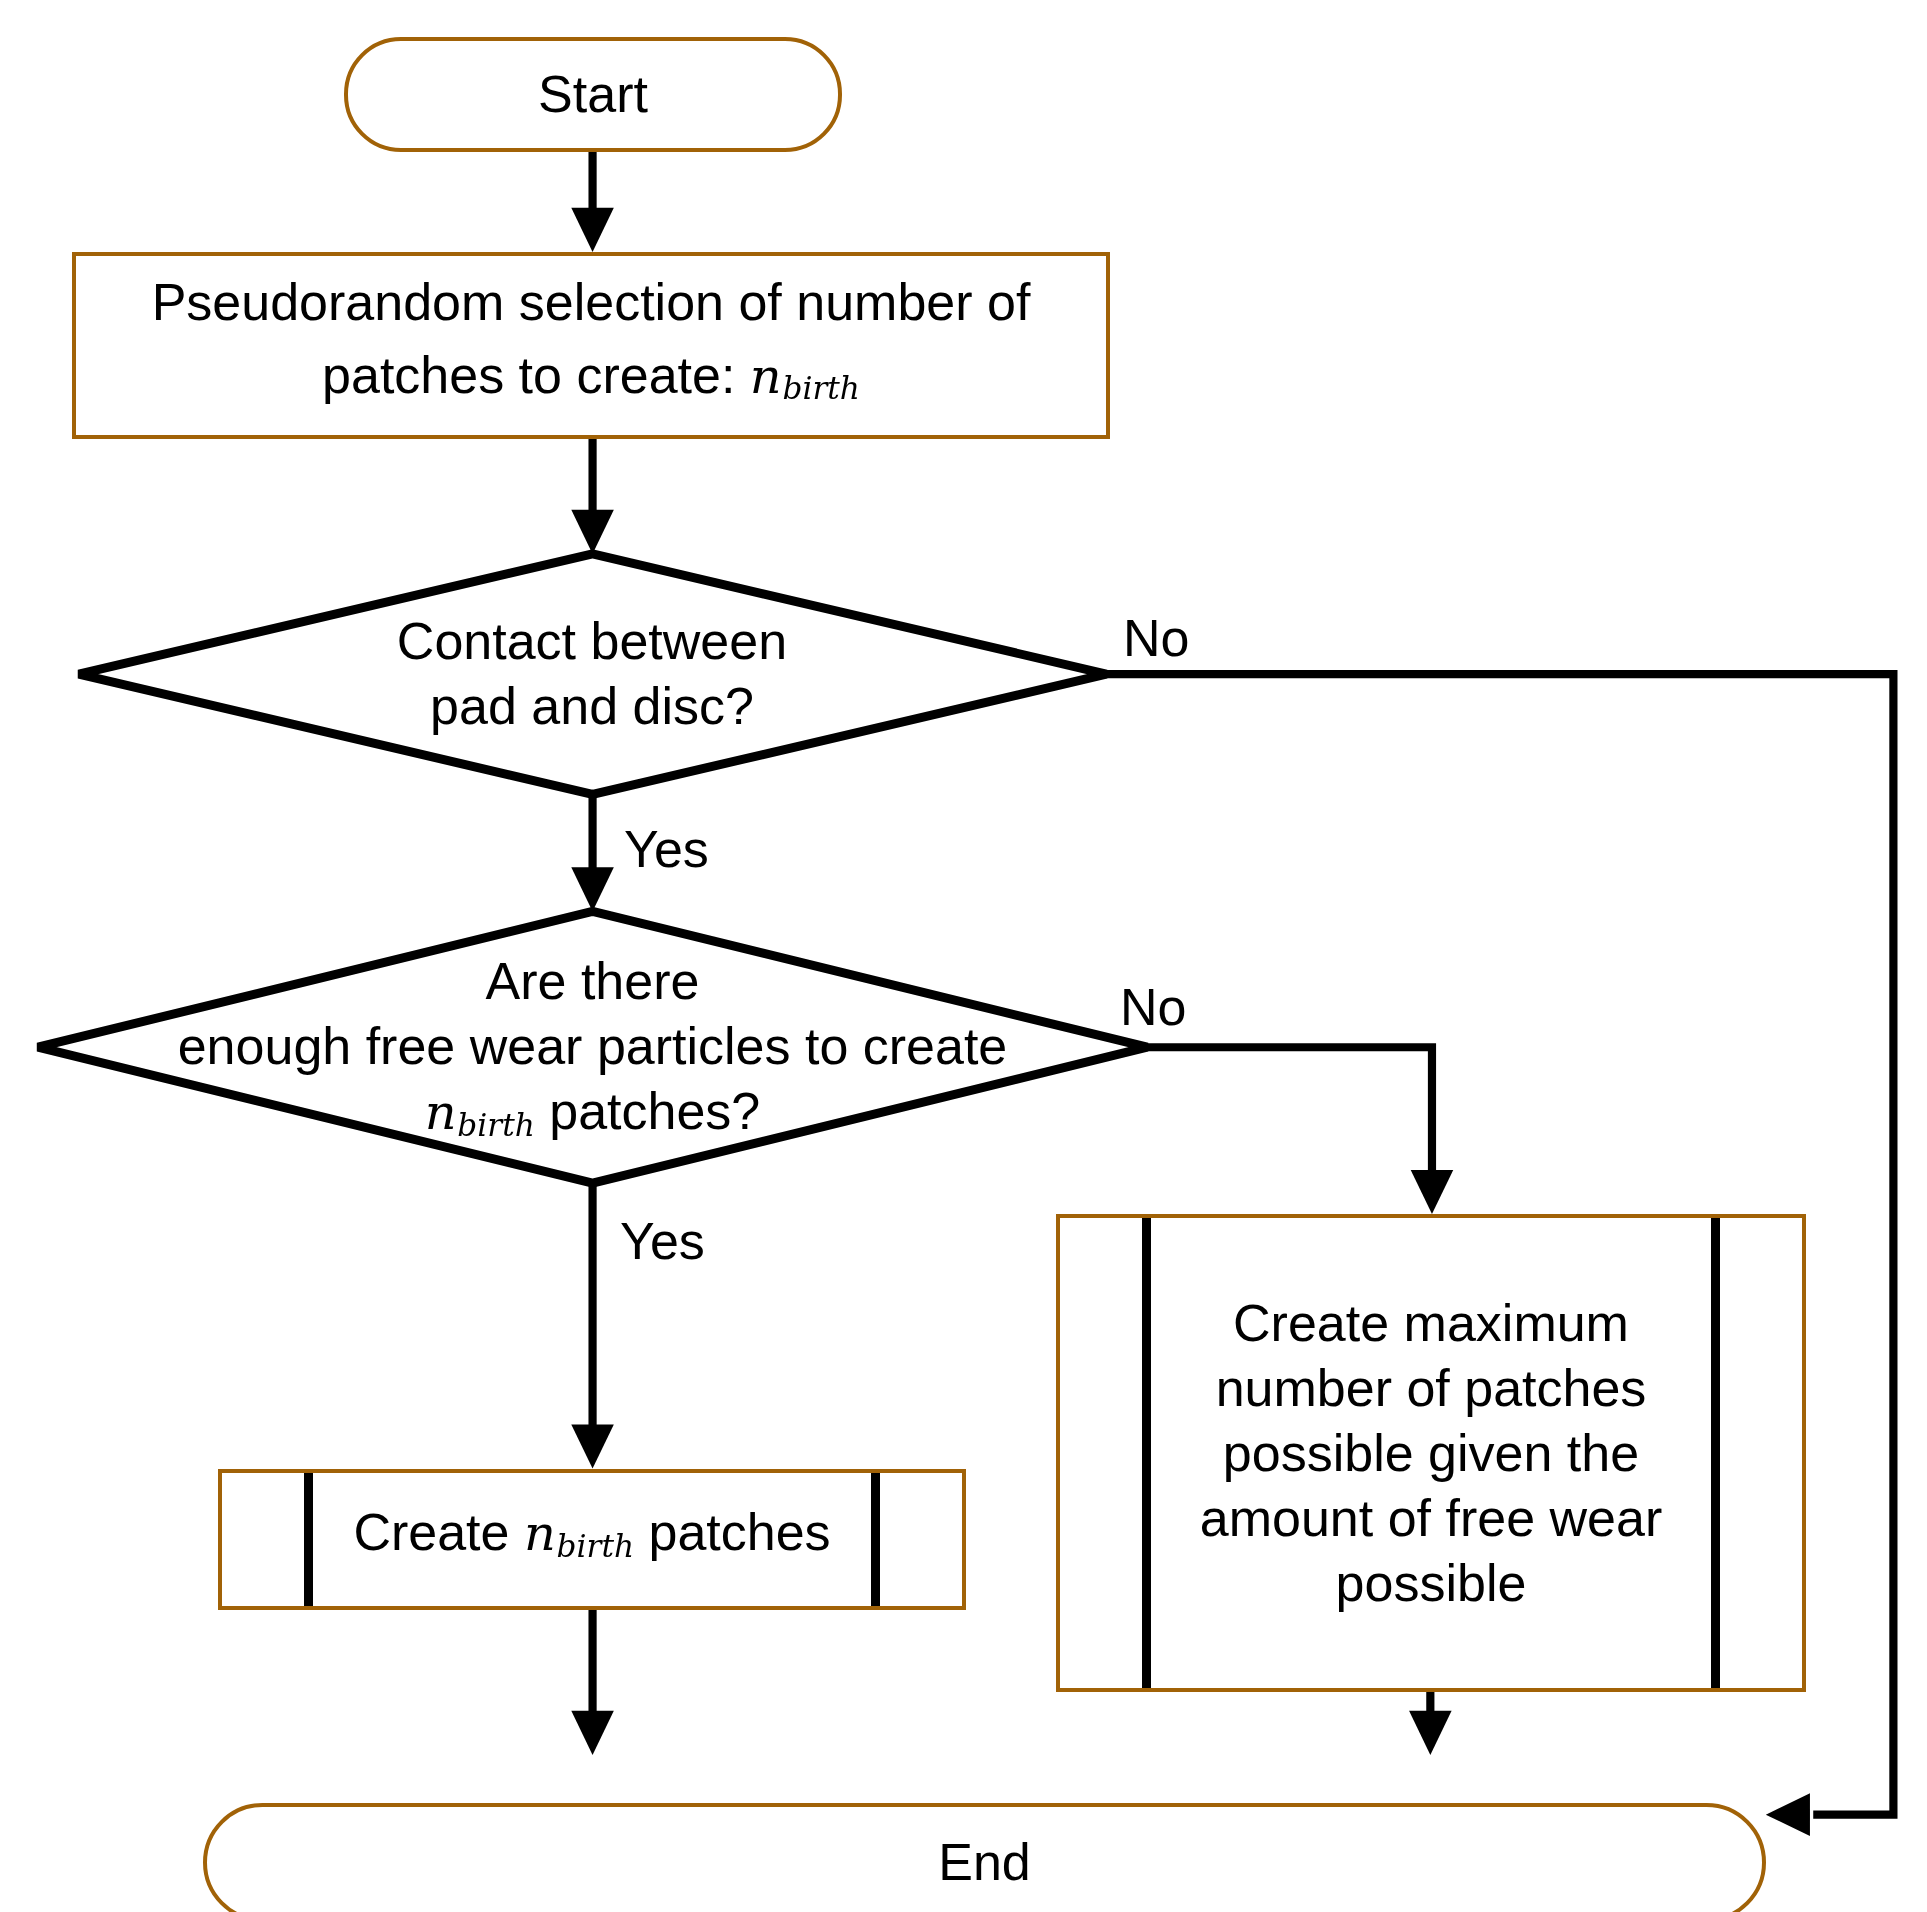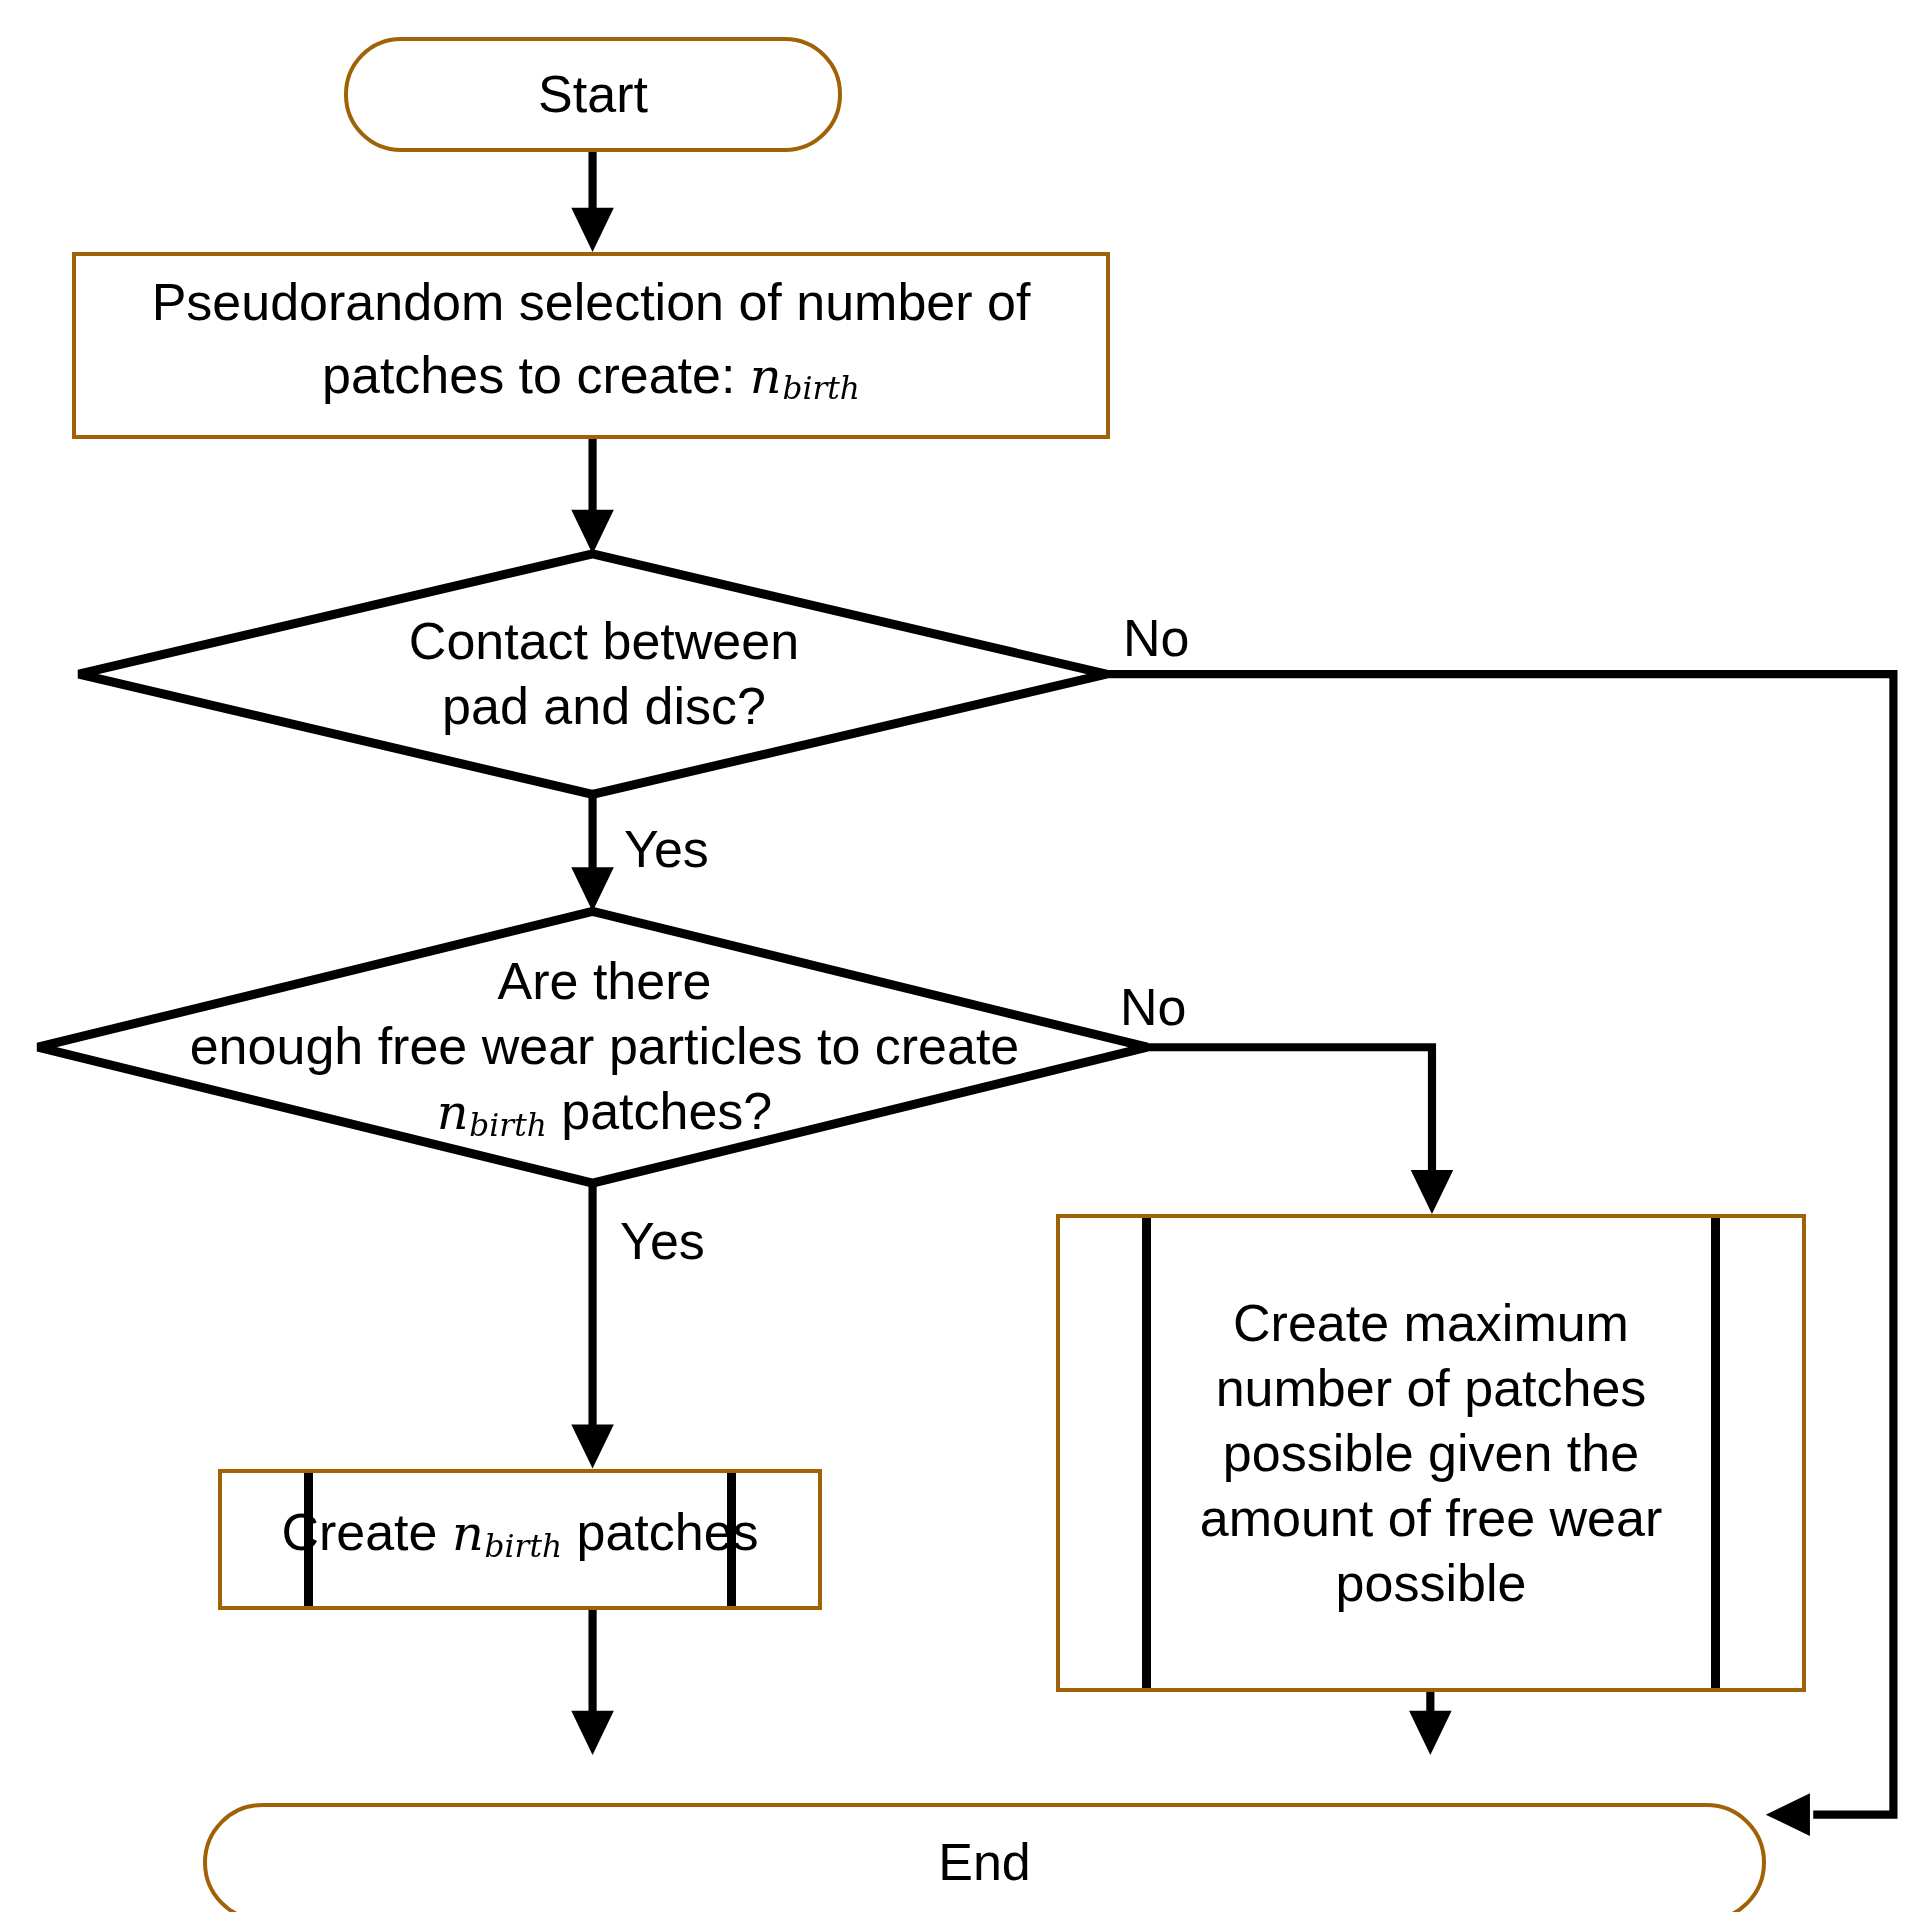--- a/index.html
+++ b/index.html
@@ -42,21 +42,20 @@
     width: 9px;
     background: #000000;
   }
   .vbar.left  { left: 82px; }
   .vbar.right { right: 82px; }
   .dtext {
     position: absolute;
     text-align: center;
     font-size: 52px;
     line-height: 65px;
-    margin-left: 12px;
   }
   .tline { display: block; white-space: nowrap; }
   .elabel {
     position: absolute;
     font-size: 52px;
     line-height: 65px;
     white-space: nowrap;
   }
   .mvar {
     font-family: "DejaVu Serif", serif;
@@ -123,21 +122,21 @@
   </div>
 
   <div class="dtext" style="left:77px; top:949px; width:1031px;">
     <span class="tline">Are there</span>
     <span class="tline">enough free wear particles to create</span>
     <span class="tline">
       <span class="mvar">n</span><span class="msub">birth</span><span> patches?</span>
     </span>
   </div>
 
-  <div class="shape" style="left:218px; top:1469px; width:604px; height:141px;">
+  <div class="shape" style="left:218px; top:1469px; width:748px; height:141px;">
     <span class="vbar left"></span>
     <span class="vbar right"></span>
     <span class="tline">
       <span>Create </span><span class="mvar">n</span><span class="msub">birth</span><span> patches</span>
     </span>
   </div>
 
   <div class="shape" style="left:1056px; top:1214px; width:750px; height:478px;">
     <span class="vbar left"></span>
     <span class="vbar right"></span>

